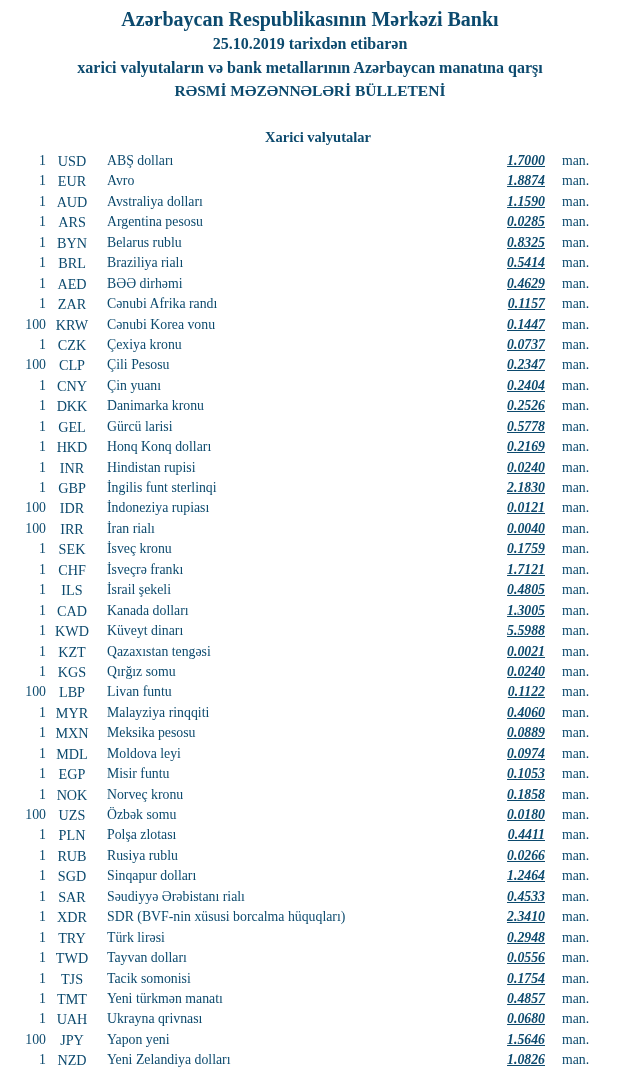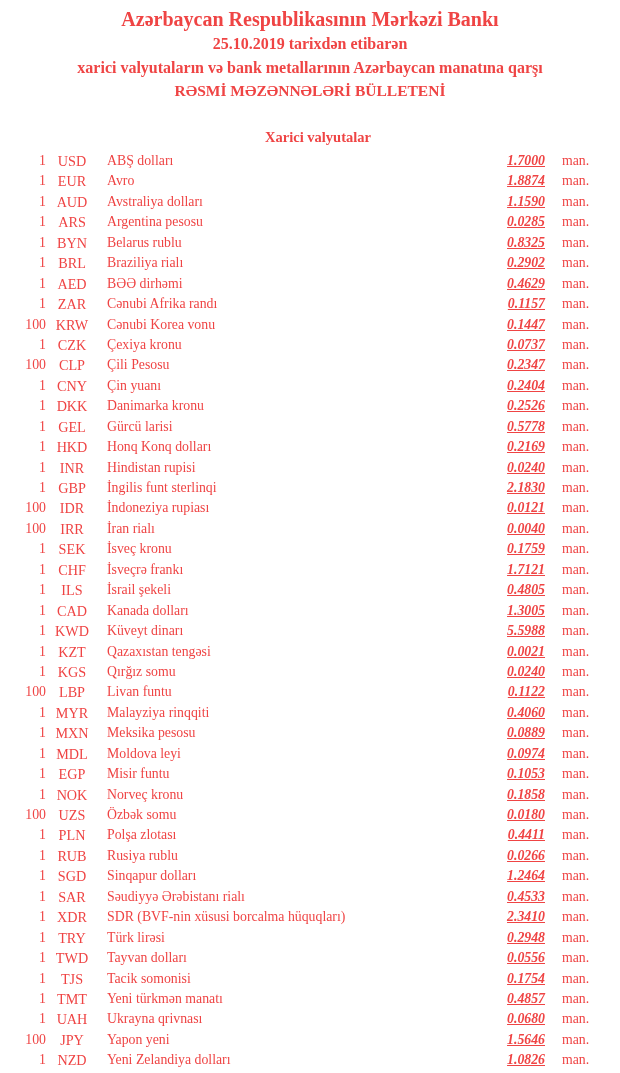--- a/index.html
+++ b/index.html
@@ -6,21 +6,21 @@
     margin: 0;
     padding: 0;
     background: #e8e8e8;
   }
   .page {
     position: relative;
     width: 620px;
     height: 1073px;
     margin: 0 auto;
     background: #ffffff;
-    color: #ef4444;
+    color: #0c4a6e;
     font-family: "Liberation Serif", "DejaVu Serif", serif;
     overflow: hidden;
   }
   .header {
     position: absolute;
     top: 6px;
     left: 0;
     width: 620px;
     text-align: center;
   }
@@ -147,21 +147,21 @@
     <span class="cell-code">BYN</span>
     <span class="cell-name">Belarus rublu</span>
     <span class="cell-rate">0.8325</span>
     <span class="cell-man">man.</span>
   </div>
 
   <div class="row">
     <span class="cell-qty">1</span>
     <span class="cell-code">BRL</span>
     <span class="cell-name">Braziliya rialı</span>
-    <span class="cell-rate">0.2902</span>
+    <span class="cell-rate">0.5414</span>
     <span class="cell-man">man.</span>
   </div>
 
   <div class="row">
     <span class="cell-qty">1</span>
     <span class="cell-code">AED</span>
     <span class="cell-name">BƏƏ dirhəmi</span>
     <span class="cell-rate">0.4629</span>
     <span class="cell-man">man.</span>
   </div>

